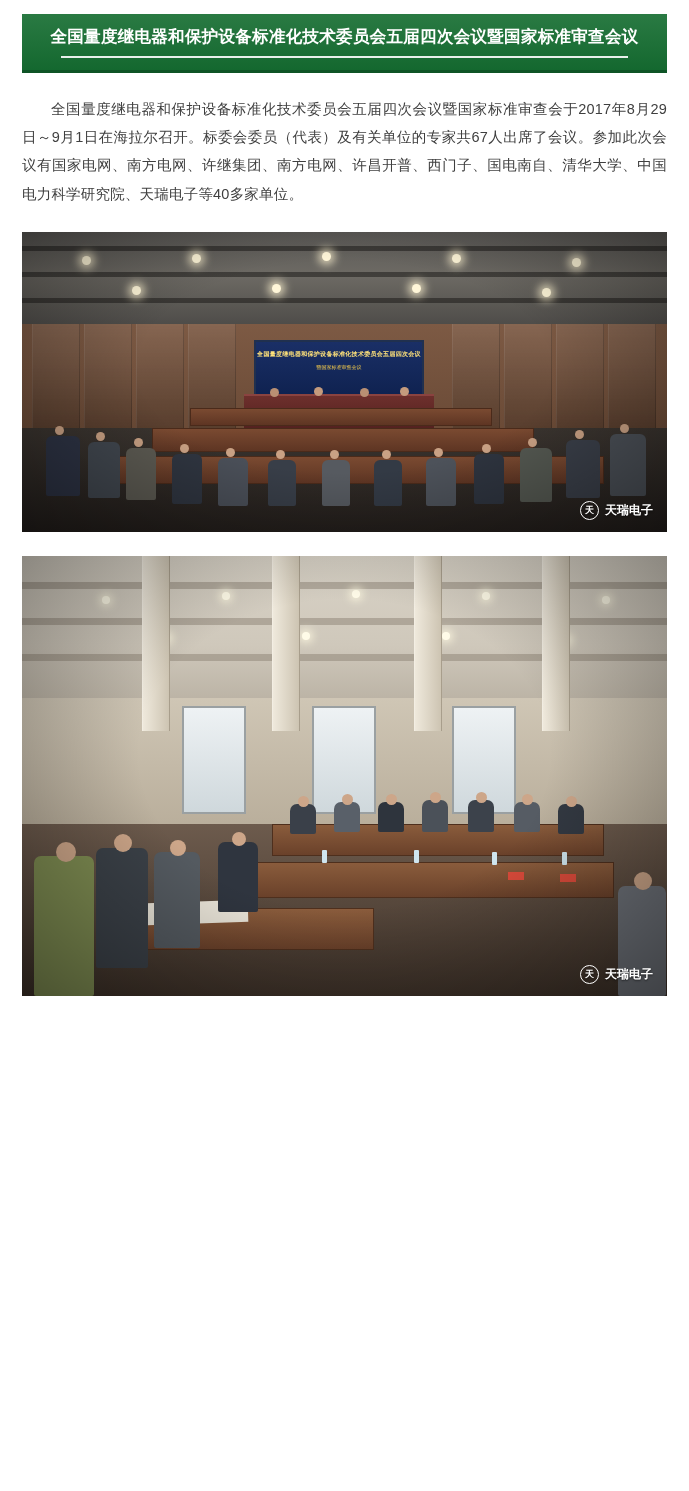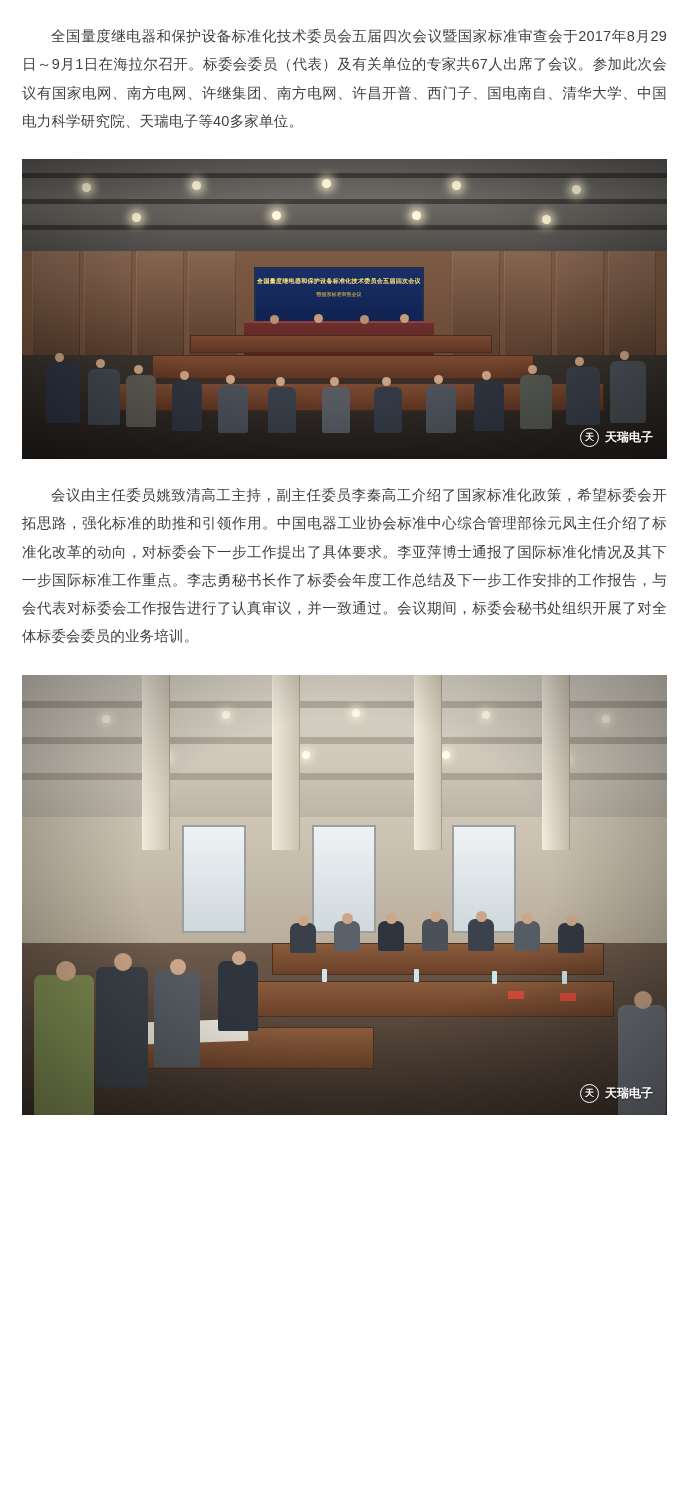--- a/index.html
+++ b/index.html
@@ -170,20 +170,24 @@
     width: 17px; height: 17px; border-radius: 50%;
     border: 1.6px solid #ffffff; display: flex; align-items: center; justify-content: center;
     font-size: 9px; font-weight: bold; line-height: 1;
   }
 </style>
 </head>
 <body>
 
 <div class="page">
 
+  <div class="title-bar">
+    <div>全国量度继电器和保护设备标准化技术委员会五届四次会议暨国家标准审查会议</div>
+    <div class="title-underline"></div>
+  </div>
 
   <div class="body-wrap">
 
     <p class="para">全国量度继电器和保护设备标准化技术委员会五届四次会议暨国家标准审查会于2017年8月29日～9月1日在海拉尔召开。标委会委员（代表）及有关单位的专家共67人出席了会议。参加此次会议有国家电网、南方电网、许继集团、南方电网、许昌开普、西门子、国电南自、清华大学、中国电力科学研究院、天瑞电子等40多家单位。</p>
 
     <div class="photo p1">
       <div class="ceiling">
         <div class="beam" style="top:14px"></div>
         <div class="beam" style="top:40px"></div>
         <div class="beam" style="top:66px"></div>
@@ -250,21 +254,20 @@
       <div class="person" style="left:588px; top:202px; width:36px; height:62px; background:#4b5057;"></div>
       <div class="head" style="left:598px; top:192px;"></div>
 
       <div class="vignette"></div>
       <div class="watermark">
         <span class="wm-circle">天</span>
         <span>天瑞电子</span>
       </div>
     </div>
 
-    <p class="para">会议由主任委员姚致清高工主持，副主任委员李秦高工介绍了国家标准化政策，希望标委会开拓思路，强化标准的助推和引领作用。中国电器工业协会标准中心综合管理部徐元凤主任介绍了标准化改革的动向，对标委会下一步工作提出了具体要求。李亚萍博士通报了国际标准化情况及其下一步国际标准工作重点。李志勇秘书长作了标委会年度工作总结及下一步工作安排的工作报告，与会代表对标委会工作报告进行了认真审议，并一致通过。会议期间，标委会秘书处组织开展了对全体标委会委员的业务培训。</p>
 
     <div class="photo p2">
       <div class="ceiling2">
         <div class="cstrip" style="top:26px"></div>
         <div class="cstrip" style="top:62px"></div>
         <div class="cstrip" style="top:98px"></div>
         <div class="dlight" style="left:80px; top:40px"></div>
         <div class="dlight" style="left:200px; top:36px"></div>
         <div class="dlight" style="left:330px; top:34px"></div>
         <div class="dlight" style="left:460px; top:36px"></div>

